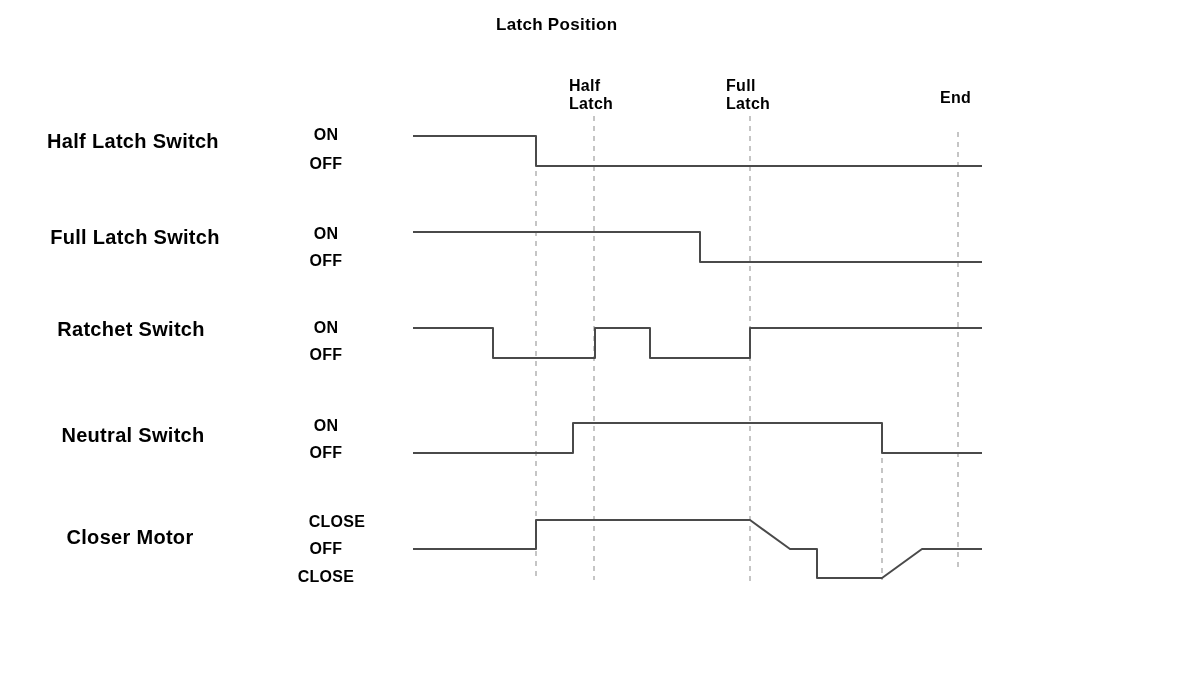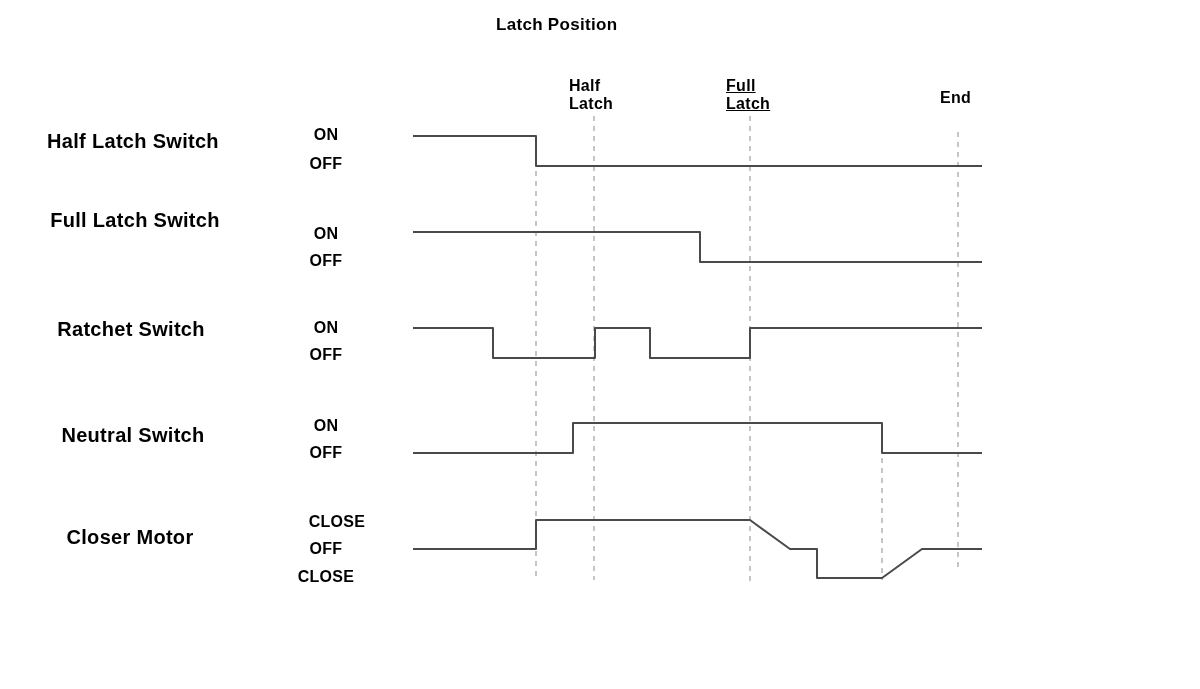--- a/index.html
+++ b/index.html
@@ -27,27 +27,27 @@
       <line x1="882" x2="882" y1="458" y2="580" class="dash"></line>
       <polyline points="414,136 536,136 536,166 981,166" class="wave"></polyline>
       <polyline points="414,232 700,232 700,262 981,262" class="wave"></polyline>
       <polyline points="414,328 493,328 493,358 595,358 595,328 650,328 650,358 750,358 750,328 981,328" class="wave"></polyline>
       <polyline points="414,453 573,453 573,423 882,423 882,453 981,453" class="wave"></polyline>
       <polyline points="414,549 536,549 536,520 750,520 790,549 817,549 817,578 882,578 922,549 981,549" class="wave"></polyline>
     </svg>
   <div>
       <div class="label marker-label" style="left: 569px; top: 77px;">Half
 Latch</div>
-      <div class="label marker-label" style="left: 726px; top: 77px; text-decoration: underline;">Full
+      <div class="label marker-label" style="left: 726px; top: 77px;">Full
 Latch</div>
       <div class="label marker-label" style="left: 940px; top: 89px;">End</div>
       <div class="label row-label" style="left: 133px; top: 133px;">Half Latch Switch</div>
       <div class="label level-label" style="left: 326px; top: 126px;">ON</div>
       <div class="label level-label" style="left: 326px; top: 155px;">OFF</div>
-      <div class="label row-label" style="left: 135px; top: 212px;">Full Latch Switch</div>
+      <div class="label row-label" style="left: 135px; top: 229px;">Full Latch Switch</div>
       <div class="label level-label" style="left: 326px; top: 225px;">ON</div>
       <div class="label level-label" style="left: 326px; top: 252px;">OFF</div>
       <div class="label row-label" style="left: 131px; top: 321px; text-align: center;">Ratchet Switch</div>
       <div class="label level-label" style="left: 326px; top: 319px;">ON</div>
       <div class="label level-label" style="left: 326px; top: 346px;">OFF</div>
       <div class="label row-label" style="left: 133px; top: 427px;">Neutral Switch</div>
       <div class="label level-label" style="left: 326px; top: 417px;">ON</div>
       <div class="label level-label" style="left: 326px; top: 444px;">OFF</div>
       <div class="label row-label" style="left: 130px; top: 529px;">Closer Motor</div>
       <div class="label level-label" style="left: 337px; top: 513px;">CLOSE</div>

